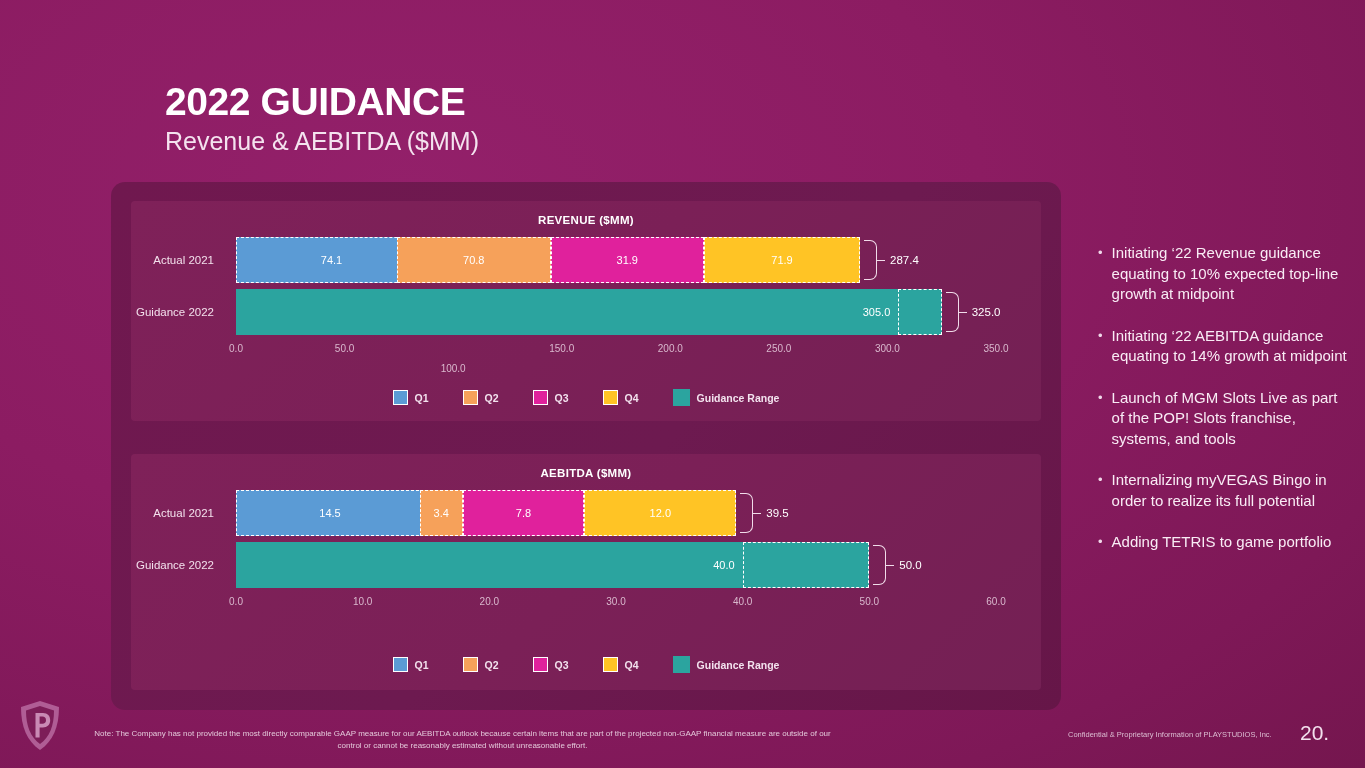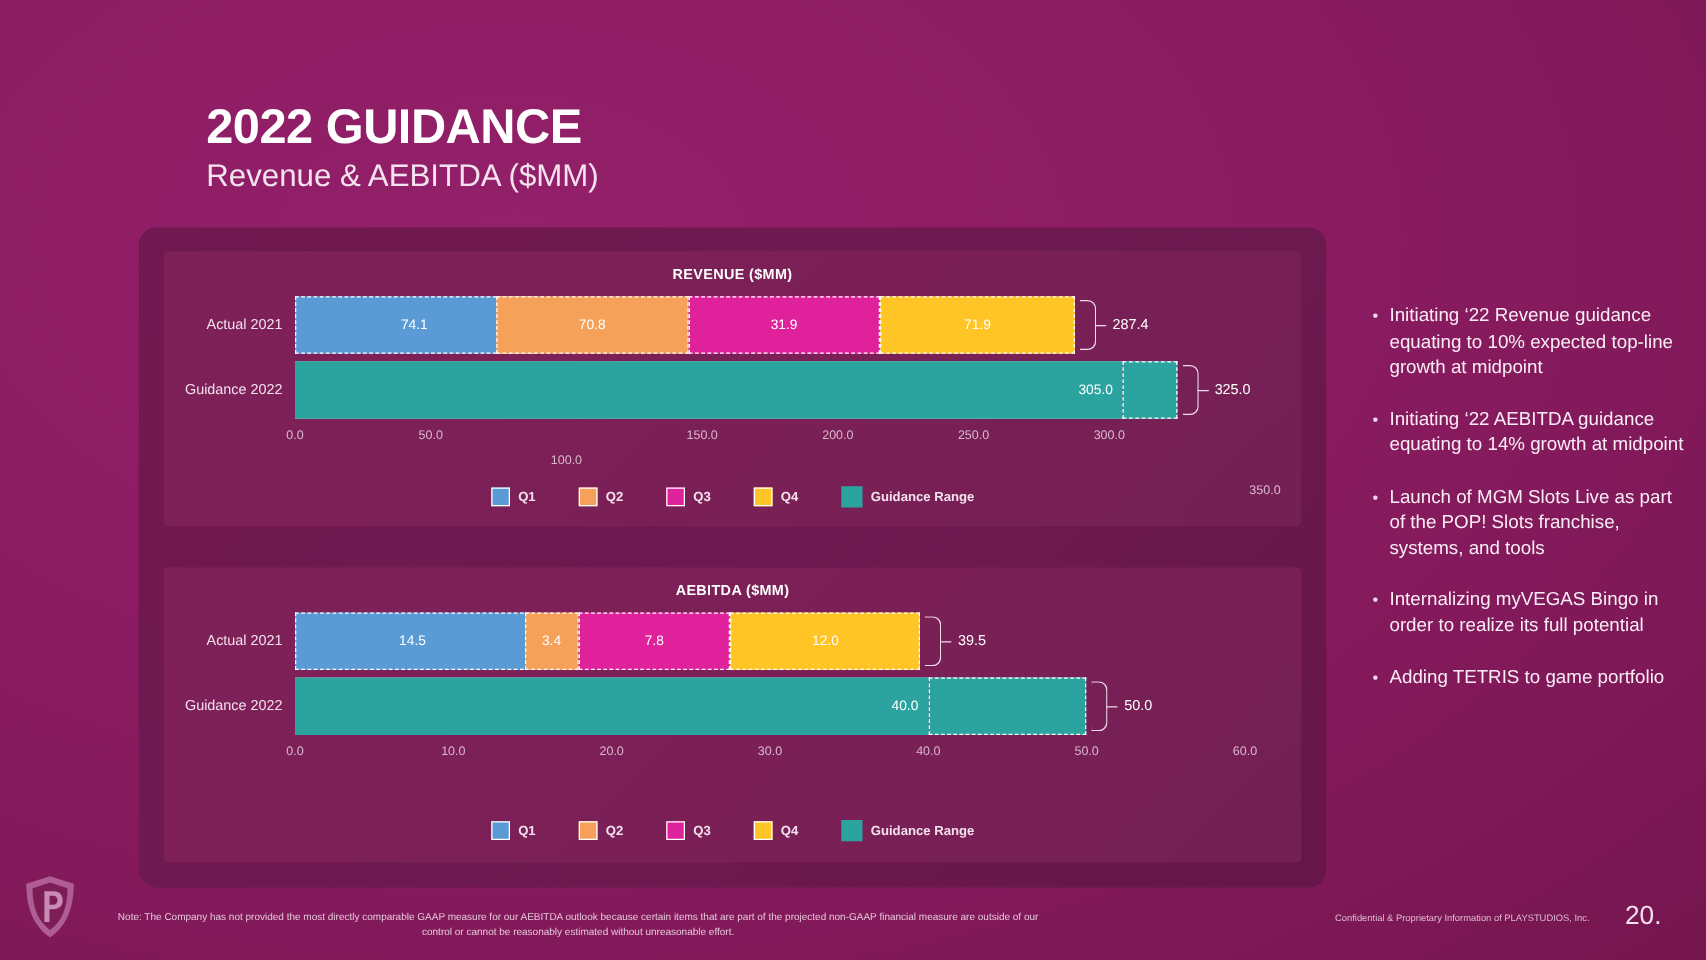--- a/index.html
+++ b/index.html
@@ -82,21 +82,21 @@
   }
   .plot-row {
     position: relative;
     height: 46px;
   }
   .row-label {
     position: absolute;
     right: 100%;
     top: 50%;
     transform: translateY(-50%);
-    margin-right: 10px;
+    margin-right: 22px;
     white-space: nowrap;
     font-size: 11.5px;
     color: #f3e0ec;
   }
   .bar-track {
     position: absolute;
     left: 0;
     top: 0;
     height: 46px;
   }
@@ -303,21 +303,21 @@
             <div class="total-label" style="left: 735.714px;">325.0</div>
           </div>
           <div class="axis" style="position: relative; margin-top: 8px; width: 760px;">
             <div class="tick" style="left: 0px;">0.0</div>
             <div class="tick" style="left: 108.571px;">50.0</div>
             <div class="tick" style="left: 217.143px; margin-top: 20px;">100.0</div>
             <div class="tick" style="left: 325.714px;">150.0</div>
             <div class="tick" style="left: 434.286px;">200.0</div>
             <div class="tick" style="left: 542.857px;">250.0</div>
             <div class="tick" style="left: 651.429px;">300.0</div>
-            <div class="tick" style="left: 776px; margin-top: 44px;">350.0</div>
+            <div class="tick" style="left: 760px;">350.0</div>
           </div>
         </div>
       <div class="legend" id="legend-revenue" style="top: 188px;">
           <div class="legend-item">
             <span class="legend-swatch" style="background: rgb(91, 155, 213);"></span>
             <span class="legend-label">Q1</span>
           </div>
           <div class="legend-item">
             <span class="legend-swatch" style="background: rgb(246, 161, 90);"></span>
             <span class="legend-label">Q2</span>

